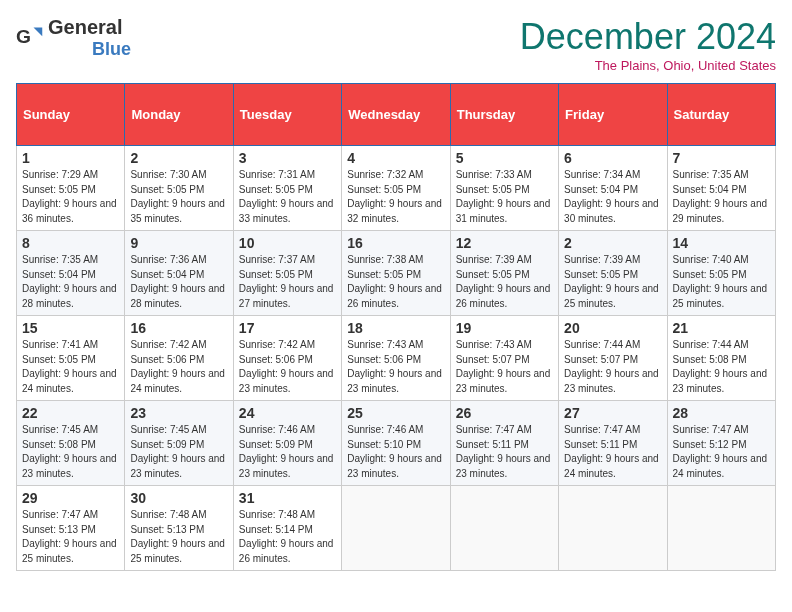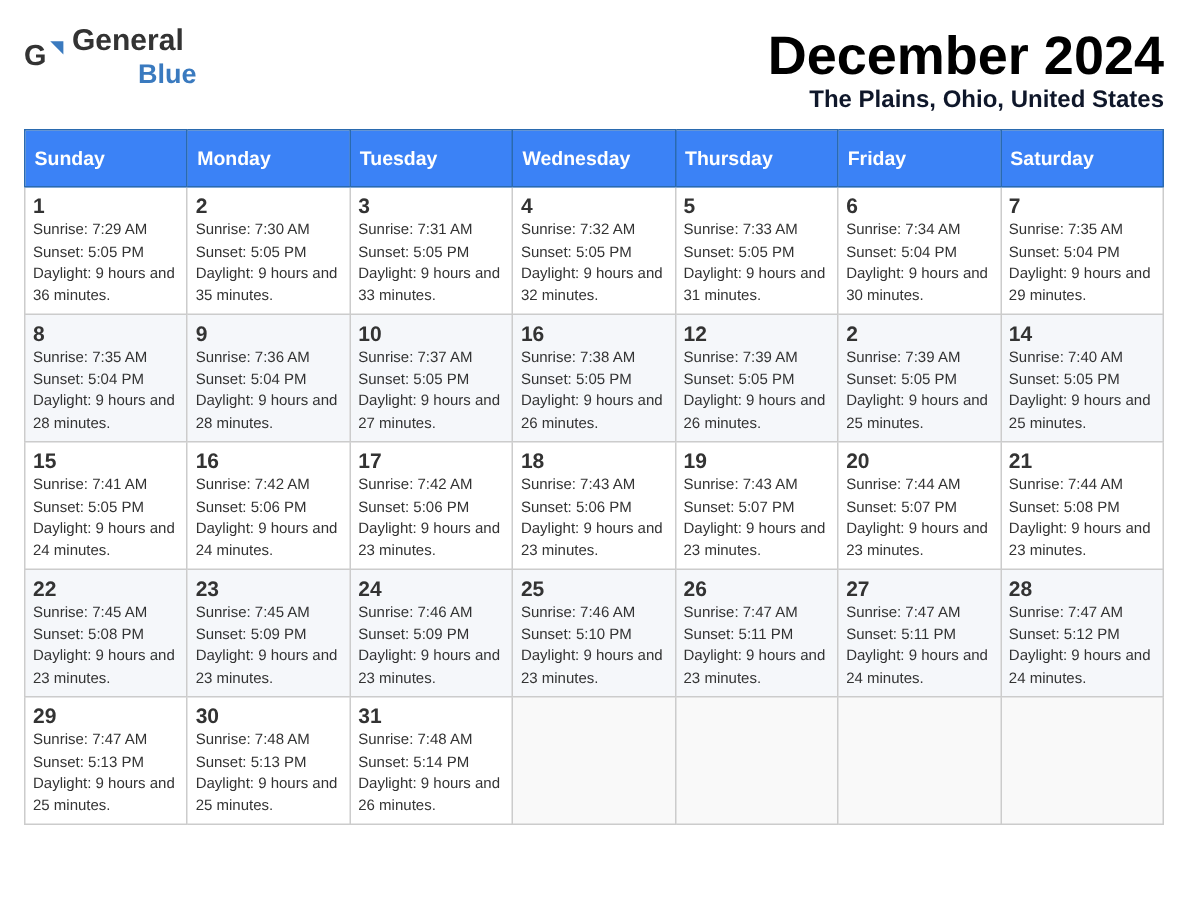--- a/index.html
+++ b/index.html
@@ -23,38 +23,37 @@
     }
     .logo-icon {
       width: 28px;
       height: 28px;
     }
     .title-section {
       text-align: right;
     }
     .month-title {
       font-size: 36px;
-      font-weight: bold;
-      color: #000000;
+      font-weight: normal;
+      color: #0f766e;
     }
     .location-title {
-      font-size: 16px;
-      color: #0f172a;
-      font-weight: bold;
+      font-size: 13px;
+      color: #be185d;
     }
     .calendar-table {
       width: 100%;
       border-collapse: collapse;
       font-size: 11px;
     }
     .calendar-table th {
-      background-color: #3b82f6;
+      background-color: #ef4444;
       color: #fff;
       text-align: left;
-      padding: 11px 6px;
+      padding: 23px 6px;
       font-size: 13px;
       font-weight: bold;
       border: 1px solid #2a6aaf;
     }
     .calendar-table td {
       border: 1px solid #ccc;
       vertical-align: top;
       padding: 4px 5px;
       height: 80px;
       width: 108px;

